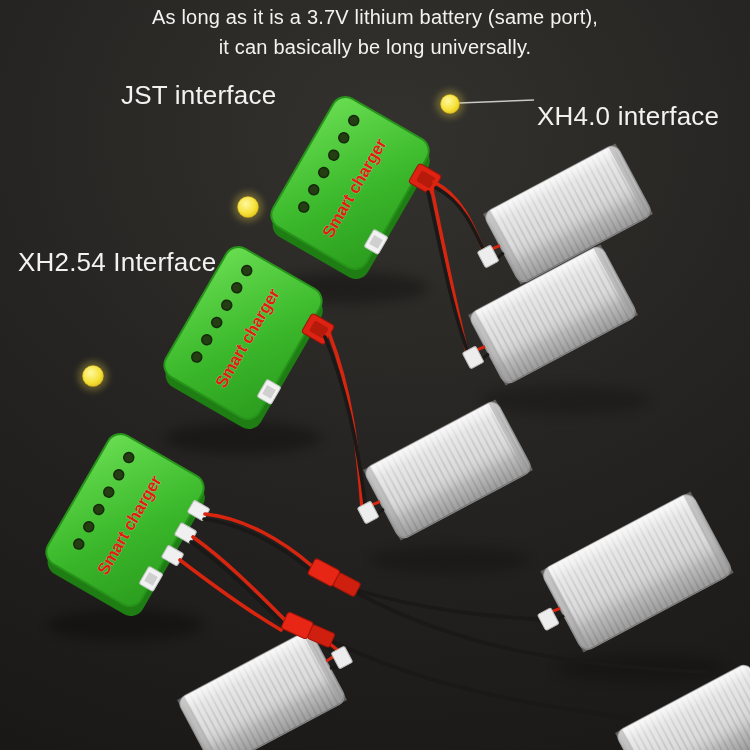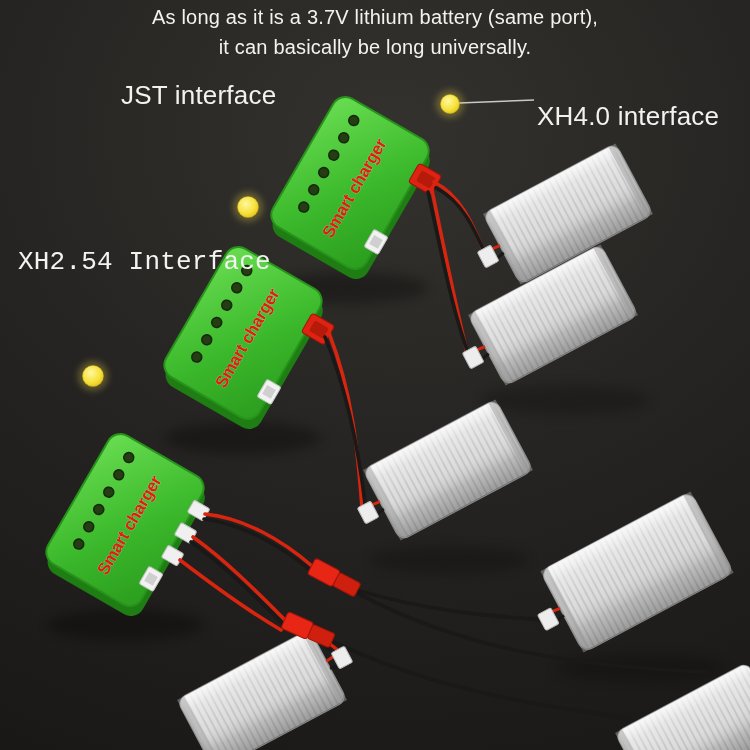--- a/index.html
+++ b/index.html
@@ -6,21 +6,21 @@
   .stage{position:relative;width:750px;height:750px;overflow:hidden;
     font-family:"Liberation Sans",sans-serif;
     background:radial-gradient(120% 100% at 52% 18%, #34322e 0%, #262422 45%, #171615 100%);}
   .stage svg{position:absolute;left:0;top:0;}
   .txt{position:absolute;color:#f2f2f0;font-size:20px;letter-spacing:.2px;white-space:nowrap;}
   .title1{top:6px;left:0;width:100%;text-align:center;}
   .title2{top:36px;left:0;width:100%;text-align:center;}
   .lab{font-size:26px;}
   #lab-jst{left:121px;top:80px;}
   #lab-xh40{left:537px;top:101px;}
-  #lab-xh254{left:18px;top:247px;font-family:Liberation Mono, monospace;}
+  #lab-xh254{left:18px;top:247px;}
   .charger-text{font-family:"Liberation Sans",sans-serif;font-weight:700;font-size:17px;
     fill:#e41c10;letter-spacing:.5px;paint-order:stroke;stroke:#ffffff;stroke-width:.6;stroke-opacity:.45;}
 </style>
 </head>
 <body>
 
 <div class="stage">
 
 <svg width="750" height="750" viewBox="0 0 750 750">
   <defs>

